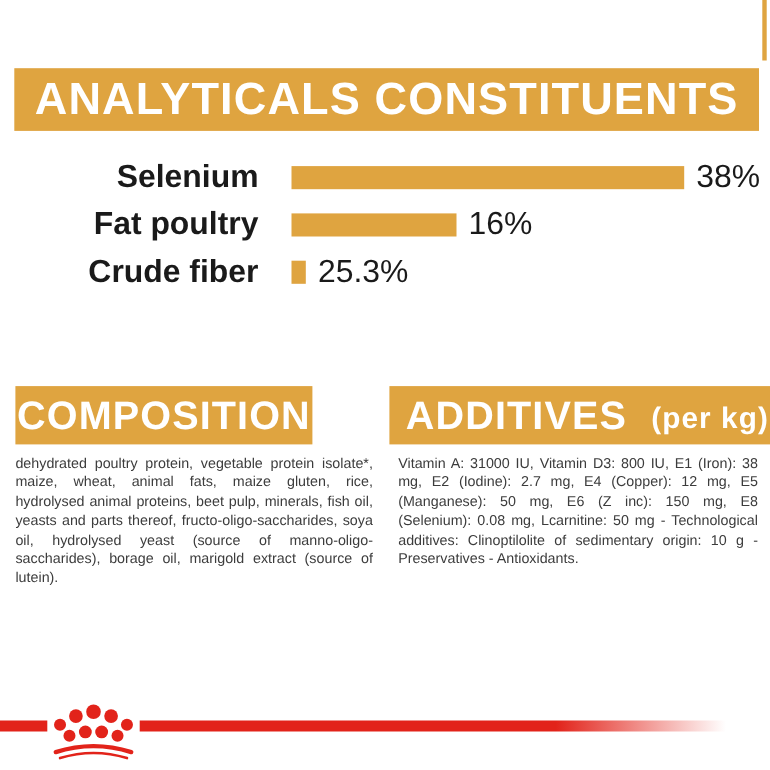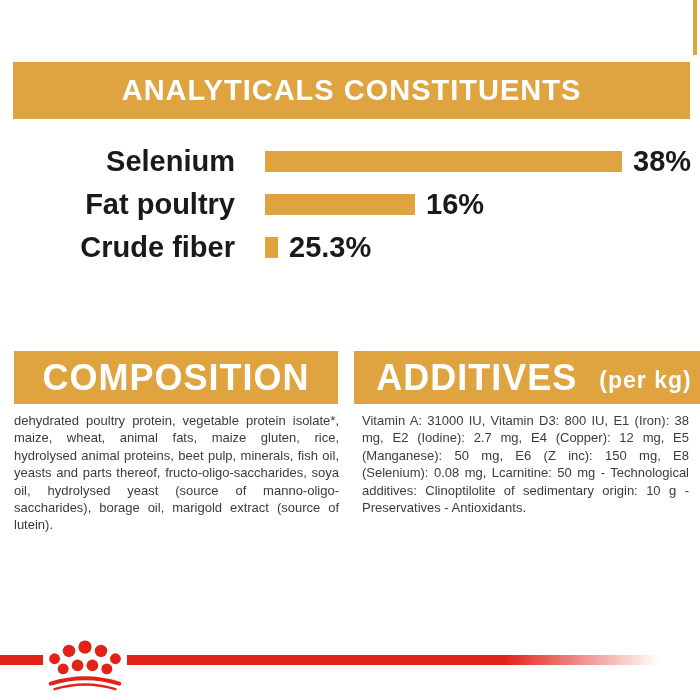--- a/index.html
+++ b/index.html
@@ -12,42 +12,42 @@
   }
   .gold-bg { background:#DFA440; }
 
   
   #edge-mark { position:absolute; left:693px; top:0; width:4px; height:55px; background:#DFA440; }
 
   
   #banner-analyticals {
     position:absolute; left:13px; top:62px; width:677px; height:57px;
     display:flex; align-items:center; justify-content:center;
-    color:#ffffff; font-weight:bold; font-size:29px; letter-spacing:1px; white-space:nowrap;
+    color:#ffffff; font-weight:bold; font-size:41px; letter-spacing:1px; white-space:nowrap;
   }
 
   
   #chart { position:absolute; left:0; top:144px; width:700px; }
   .chart-row { display:flex; align-items:center; height:34px; margin-bottom:9px; }
   .chart-label {
     width:235px; text-align:right; font-weight:bold; font-size:29px;
     color:#1a1a1a; white-space:nowrap;
   }
   .chart-bar { height:21px; margin-left:30px; background:#DFA440; flex:0 0 auto; }
-  .chart-value { font-weight:bold; font-size:29px; color:#1a1a1a; margin-left:11px; white-space:nowrap; }
+  .chart-value { font-weight:normal; font-size:29px; color:#1a1a1a; margin-left:11px; white-space:nowrap; }
 
   
   .col-banner {
     position:absolute; top:351px; height:53px;
     display:flex; align-items:center; justify-content:center;
     color:#ffffff; font-weight:bold; font-size:36px; letter-spacing:1px; white-space:nowrap;
   }
-  #banner-composition { left:14px; width:324px; }
+  #banner-composition { left:14px; width:270px; }
   #banner-additives { left:354px; width:360px; }
-  .banner-suffix { font-size:23px; margin-left:22px; font-weight:bold; position:relative; top:3px; }
+  .banner-suffix { font-size:27px; margin-left:22px; font-weight:bold; position:relative; top:3px; }
 
   
   .body-text {
     position:absolute; top:412px; font-size:13px; line-height:17.4px;
     color:#3c3c3c; text-align:justify;
   }
   #composition-text { left:14px; width:325px; }
   #additives-text { left:362px; width:327px; }
 
   

